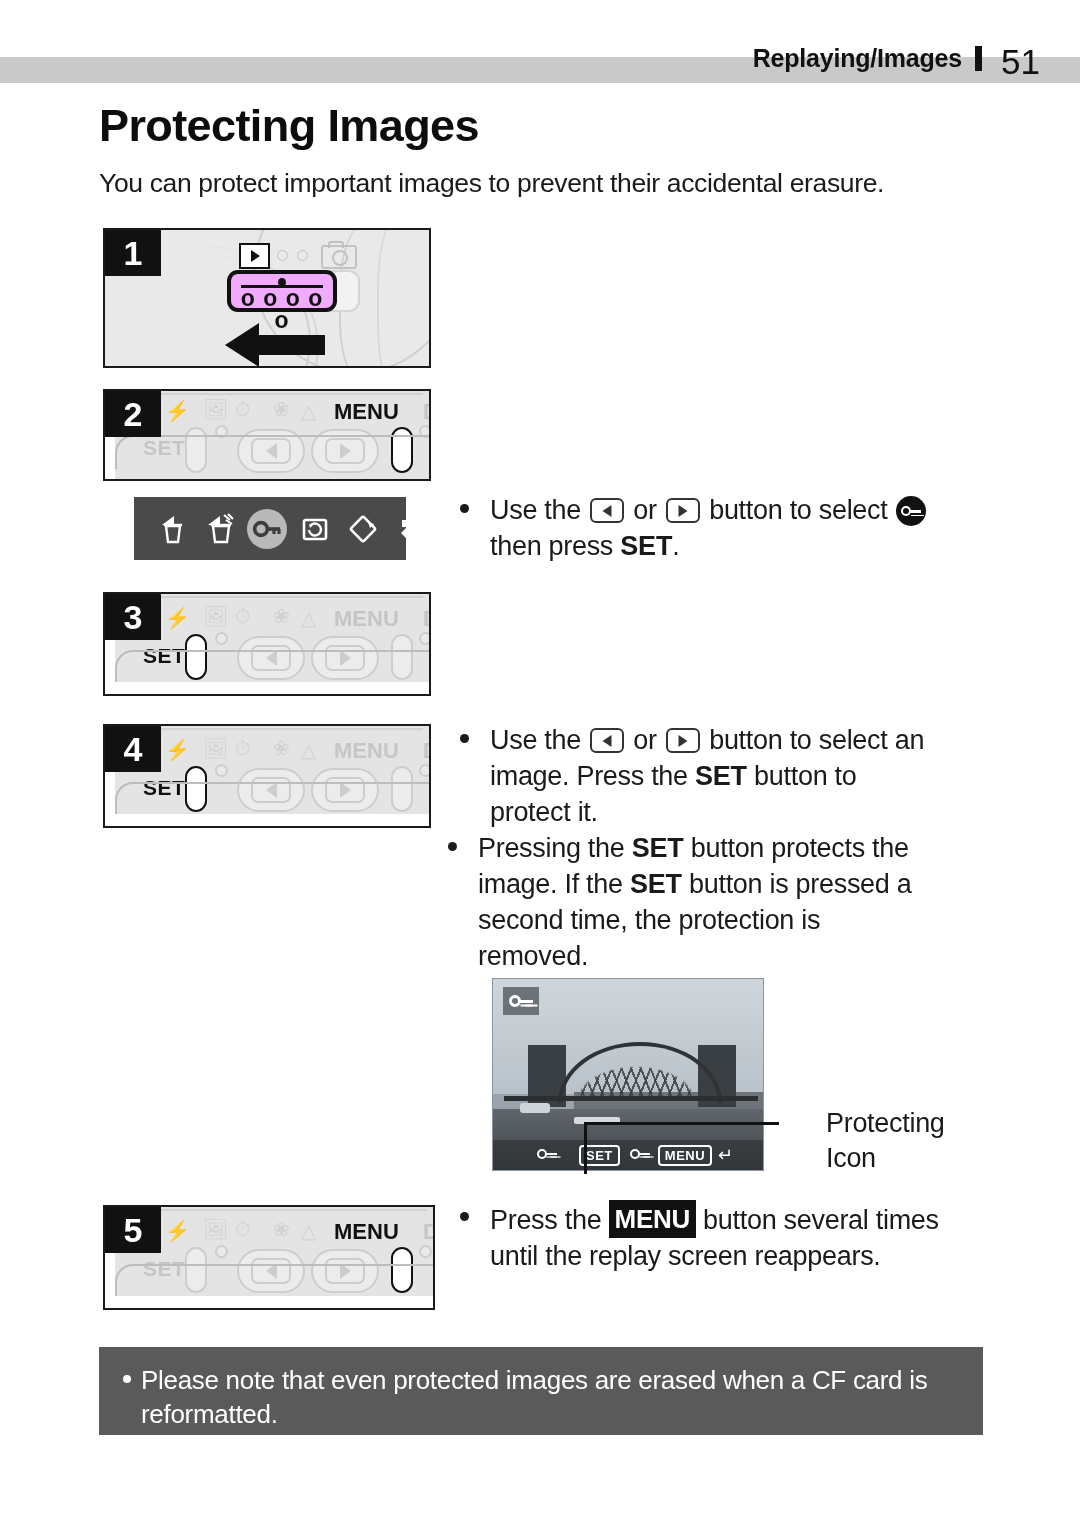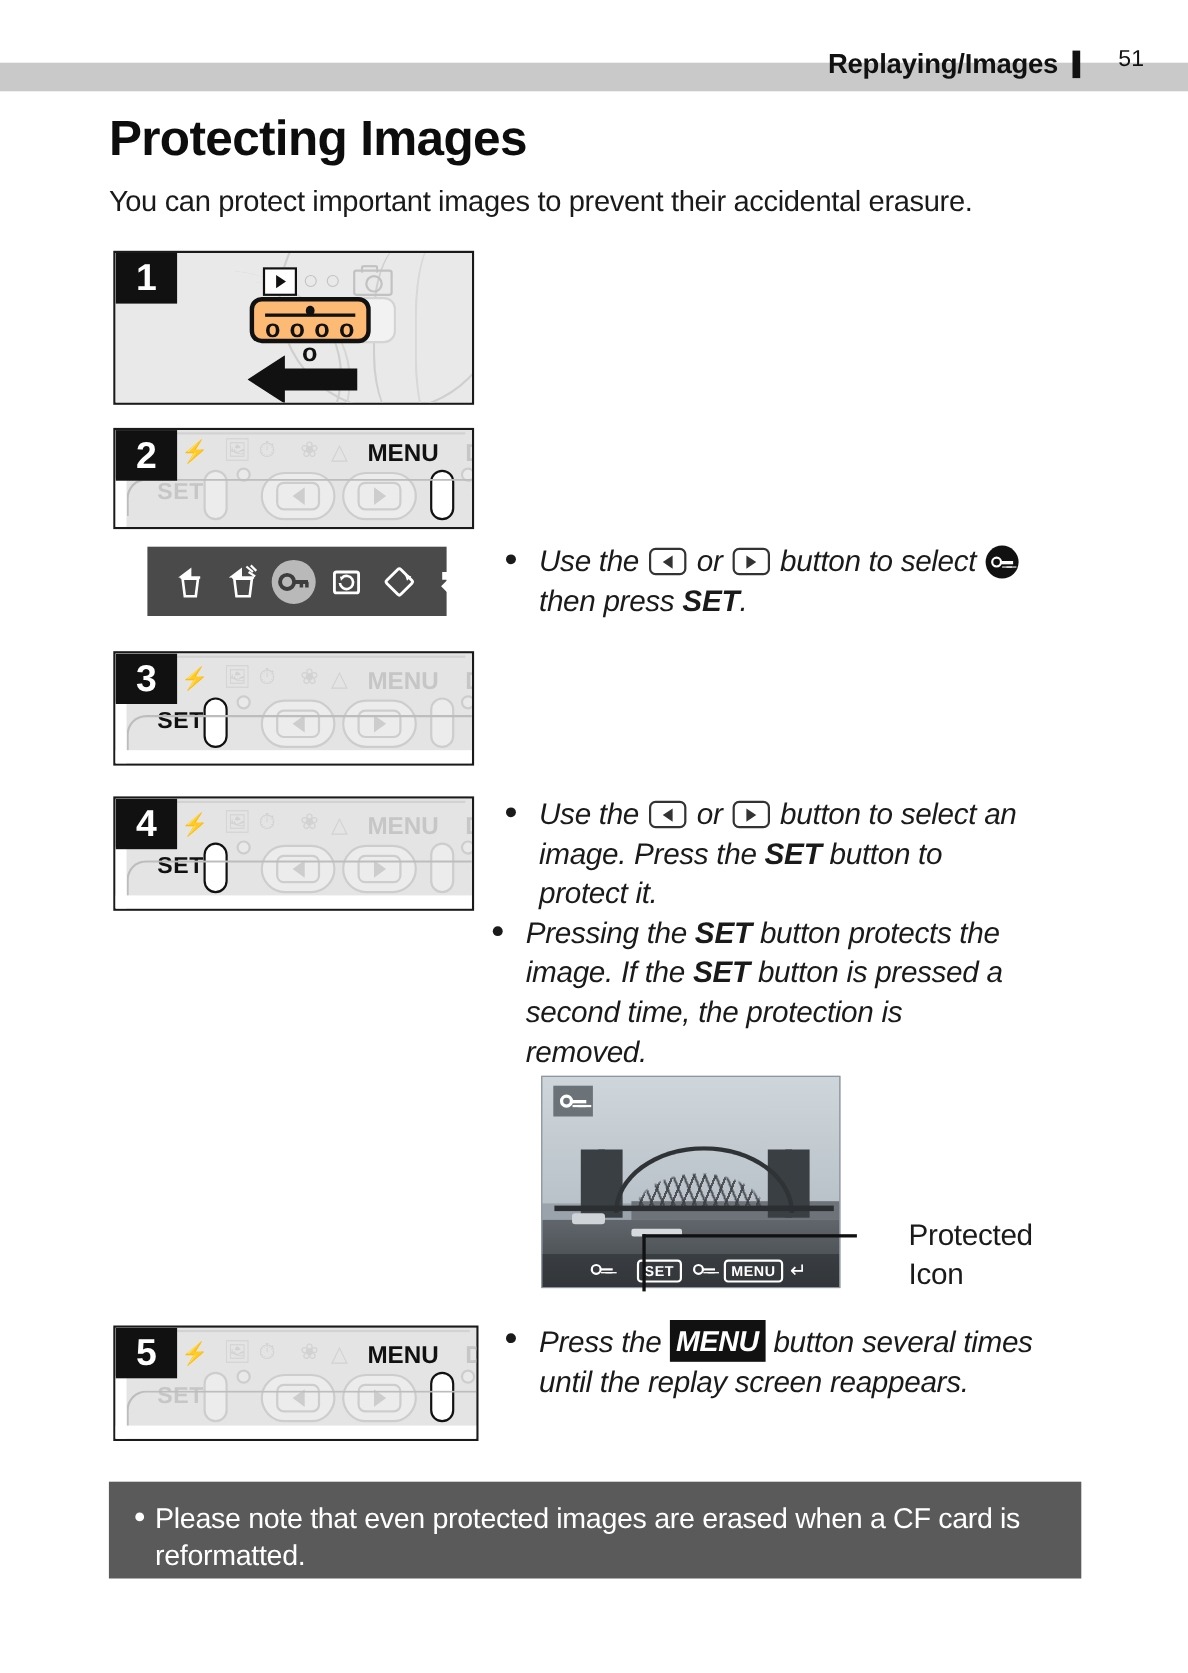--- a/index.html
+++ b/index.html
@@ -20,21 +20,21 @@
   .header-title{
     position:absolute;right:118px;top:44px;
     font-size:25px;font-weight:bold;letter-spacing:-0.2px;
     color:#111;white-space:nowrap;
   }
   .header-rule{
     position:absolute;right:98px;top:46px;width:7px;height:25px;background:#111;
   }
   .header-page{
     position:absolute;right:40px;top:42px;
-    font-size:21px;color:#111;font-weight:400;
+    font-size:35px;color:#111;font-weight:400;
   }
 
   
   .page-title{
     position:absolute;left:99px;top:100px;
     font-size:45px;font-weight:bold;letter-spacing:-0.6px;
     color:#0d0d0d;
   }
   .intro{
     position:absolute;left:99px;top:168px;width:900px;
@@ -102,21 +102,21 @@
   .camera-icon:before{
     content:"";position:absolute;left:9px;top:3px;width:12px;height:12px;
     border:2.2px solid #c2c2c2;border-radius:50%;
   }
   .camera-icon:after{
     content:"";position:absolute;left:5px;top:-6px;width:12px;height:5px;
     border:2.2px solid #c2c2c2;border-bottom:none;border-radius:3px 3px 0 0;
   }
   .switch-outer{
     position:absolute;left:122px;top:40px;width:110px;height:42px;
-    background:#fdba74;border:4px solid #111;border-radius:11px;
+    background:#f0abfc;border:4px solid #111;border-radius:11px;
     box-sizing:border-box;
   }
   .switch-shadow{
     position:absolute;left:122px;top:40px;width:133px;height:42px;
     background:#f2f2f2;border:2px solid #d4d4d4;border-radius:11px;box-sizing:border-box;
   }
   .switch-line{
     position:absolute;left:10px;right:10px;top:11px;height:2.5px;background:#111;
   }
   .switch-zeros{
@@ -195,21 +195,21 @@
     width:34px;height:34px;
   }
   .mi-hl{
     position:absolute;width:40px;height:40px;border-radius:50%;
     background:#b9b9b9;top:50%;transform:translateY(-50%);
   }
 
   
   .bullet-block{
     position:absolute;
-    font-size:27px;line-height:36px;color:#1a1a1a;letter-spacing:-0.3px;font-style:italic;
+    font-size:27px;line-height:36px;color:#1a1a1a;letter-spacing:-0.3px;
   }
   .bullet-block .bdot{
     position:absolute;left:0;top:12px;width:9px;height:9px;border-radius:50%;background:#1a1a1a;
   }
   .bullet-block .btext{margin-left:30px;display:block;}
   b.sm{font-weight:bold;letter-spacing:-0.2px;}
 
   
   .key-inline{
     display:inline-block;width:30px;height:30px;border-radius:50%;
@@ -600,21 +600,21 @@
     <span class="hud-box">SET</span>
     <span class="hud-key-sm" style="margin-left:10px;"></span>
     <span class="hud-box menu">MENU</span>
     <span class="hud-ret">↵</span>
   </div>
 </div>
 
 <div class="leader-v"></div>
 <div class="leader-h"></div>
 <div class="caption">
-  <span>Protected</span><br>
+  <span>Protecting</span><br>
   <span>Icon</span>
 </div>
 
 <div class="bullet-block" style="left:460px;top:1200px;width:540px;">
   <span class="bdot"></span>
   <span class="btext">Press the <span class="menu-inline">MENU</span> button several times<br>until the replay screen reappears.</span>
 </div>
 
 <div class="notebox">
   <span class="bdot"></span>

